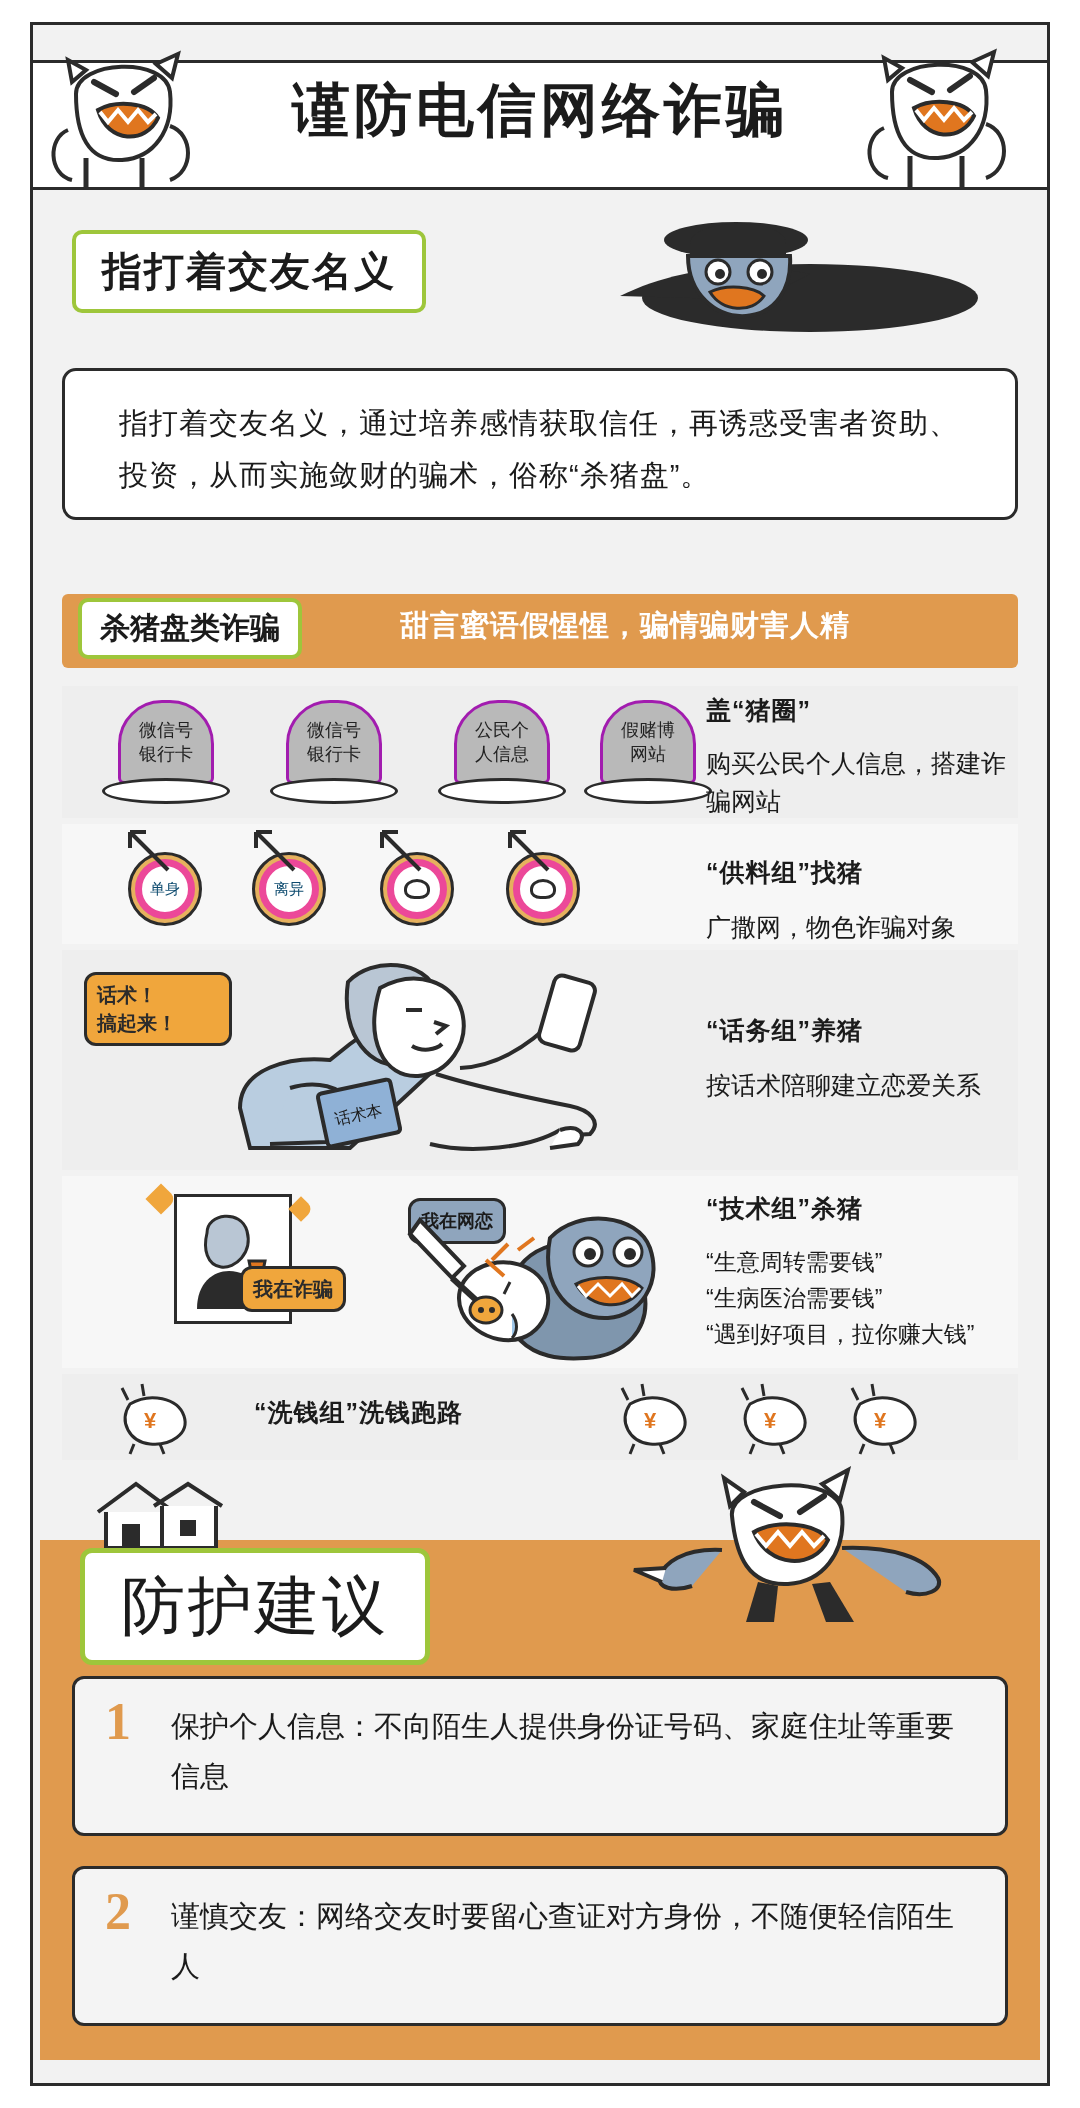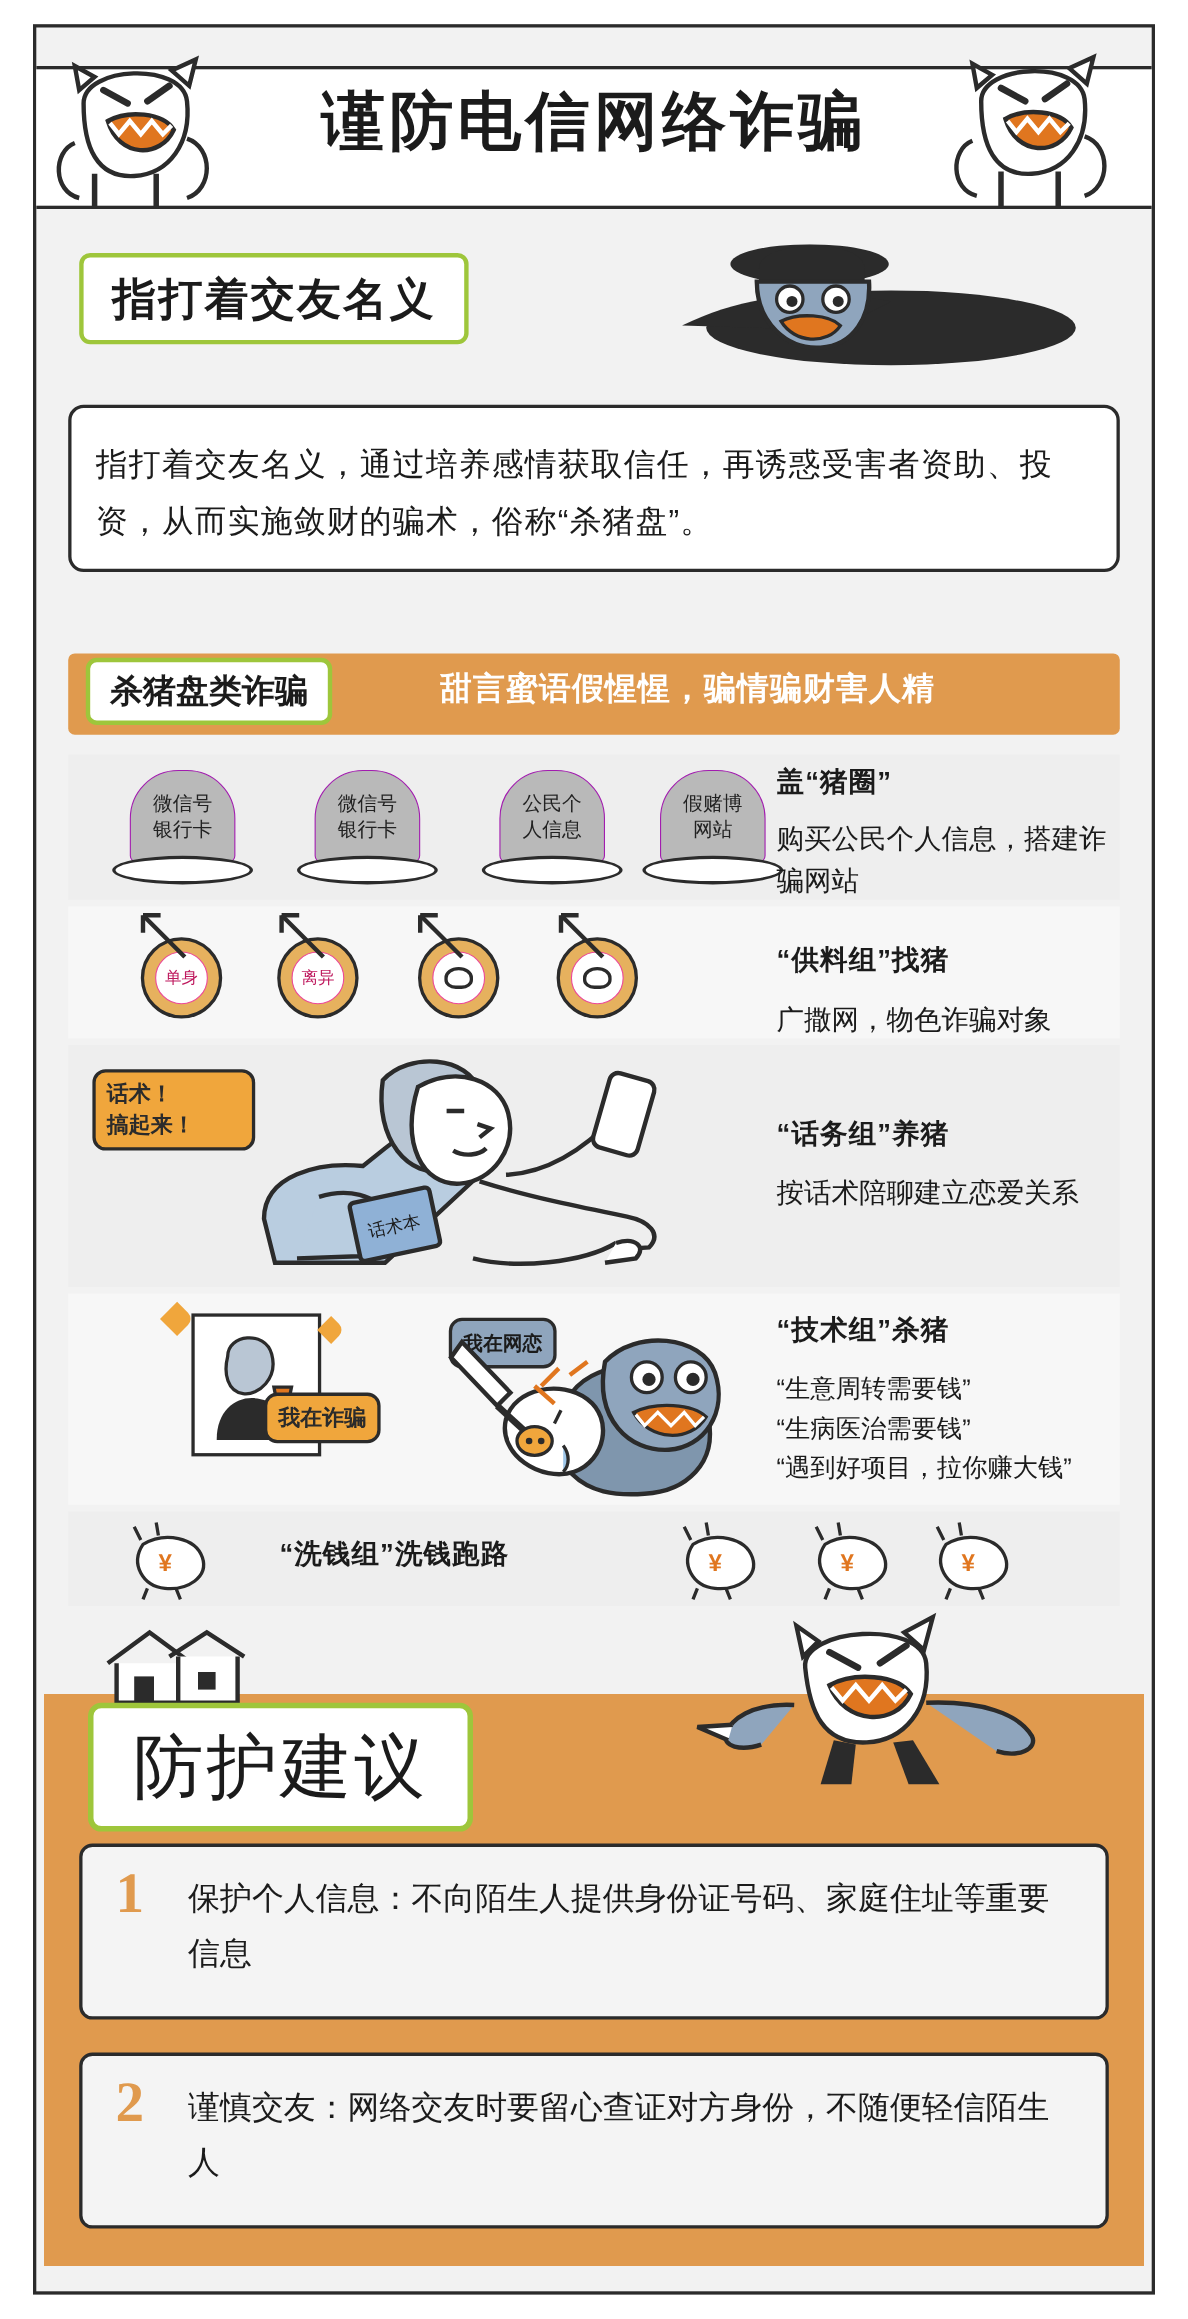--- a/index.html
+++ b/index.html
@@ -77,21 +77,21 @@
   .desc-card {
     position: absolute;
     left: 62px;
     top: 368px;
     width: 956px;
     height: 152px;
     background: #ffffff;
     border: 3px solid #2b2b2b;
     border-radius: 14px;
     box-sizing: border-box;
-    padding: 26px 22px;
+    padding: 26px 54px;
     font-size: 29px;
     line-height: 52px;
     color: #1b1b1b;
     letter-spacing: 1px;
     z-index: 3;
   }
 
   
   .orange-band {
     position: absolute;
@@ -204,21 +204,21 @@
     font-family: "Liberation Serif", serif;
   }
   .advice-key {
     font-weight: normal;
   }
   .grave {
     position: absolute;
     width: 96px;
     height: 84px;
     background: #b9b9b9;
-    border: 1px solid #a21caf;
+    border: 3px solid #a21caf;
     border-radius: 44px 44px 6px 6px;
     box-sizing: border-box;
     display: flex;
     align-items: center;
     justify-content: center;
     text-align: center;
     font-size: 18px;
     line-height: 24px;
     color: #222;
   }
@@ -241,26 +241,26 @@
     box-sizing: border-box;
     display: flex;
     align-items: center;
     justify-content: center;
   }
   .target .inner {
     width: 46px;
     height: 46px;
     border-radius: 50%;
     background: #ffffff;
-    border: 1px solid #ec4899;
+    border: 7px solid #ec4899;
     display: flex;
     align-items: center;
     justify-content: center;
     font-size: 15px;
-    color: #be185d;
+    color: #0c4a6e;
   }
   .bubble {
     position: absolute;
     background: #f0a63c;
     border: 3px solid #2b2b2b;
     border-radius: 12px;
     padding: 6px 10px;
     font-size: 20px;
     line-height: 28px;
     font-weight: bold;

